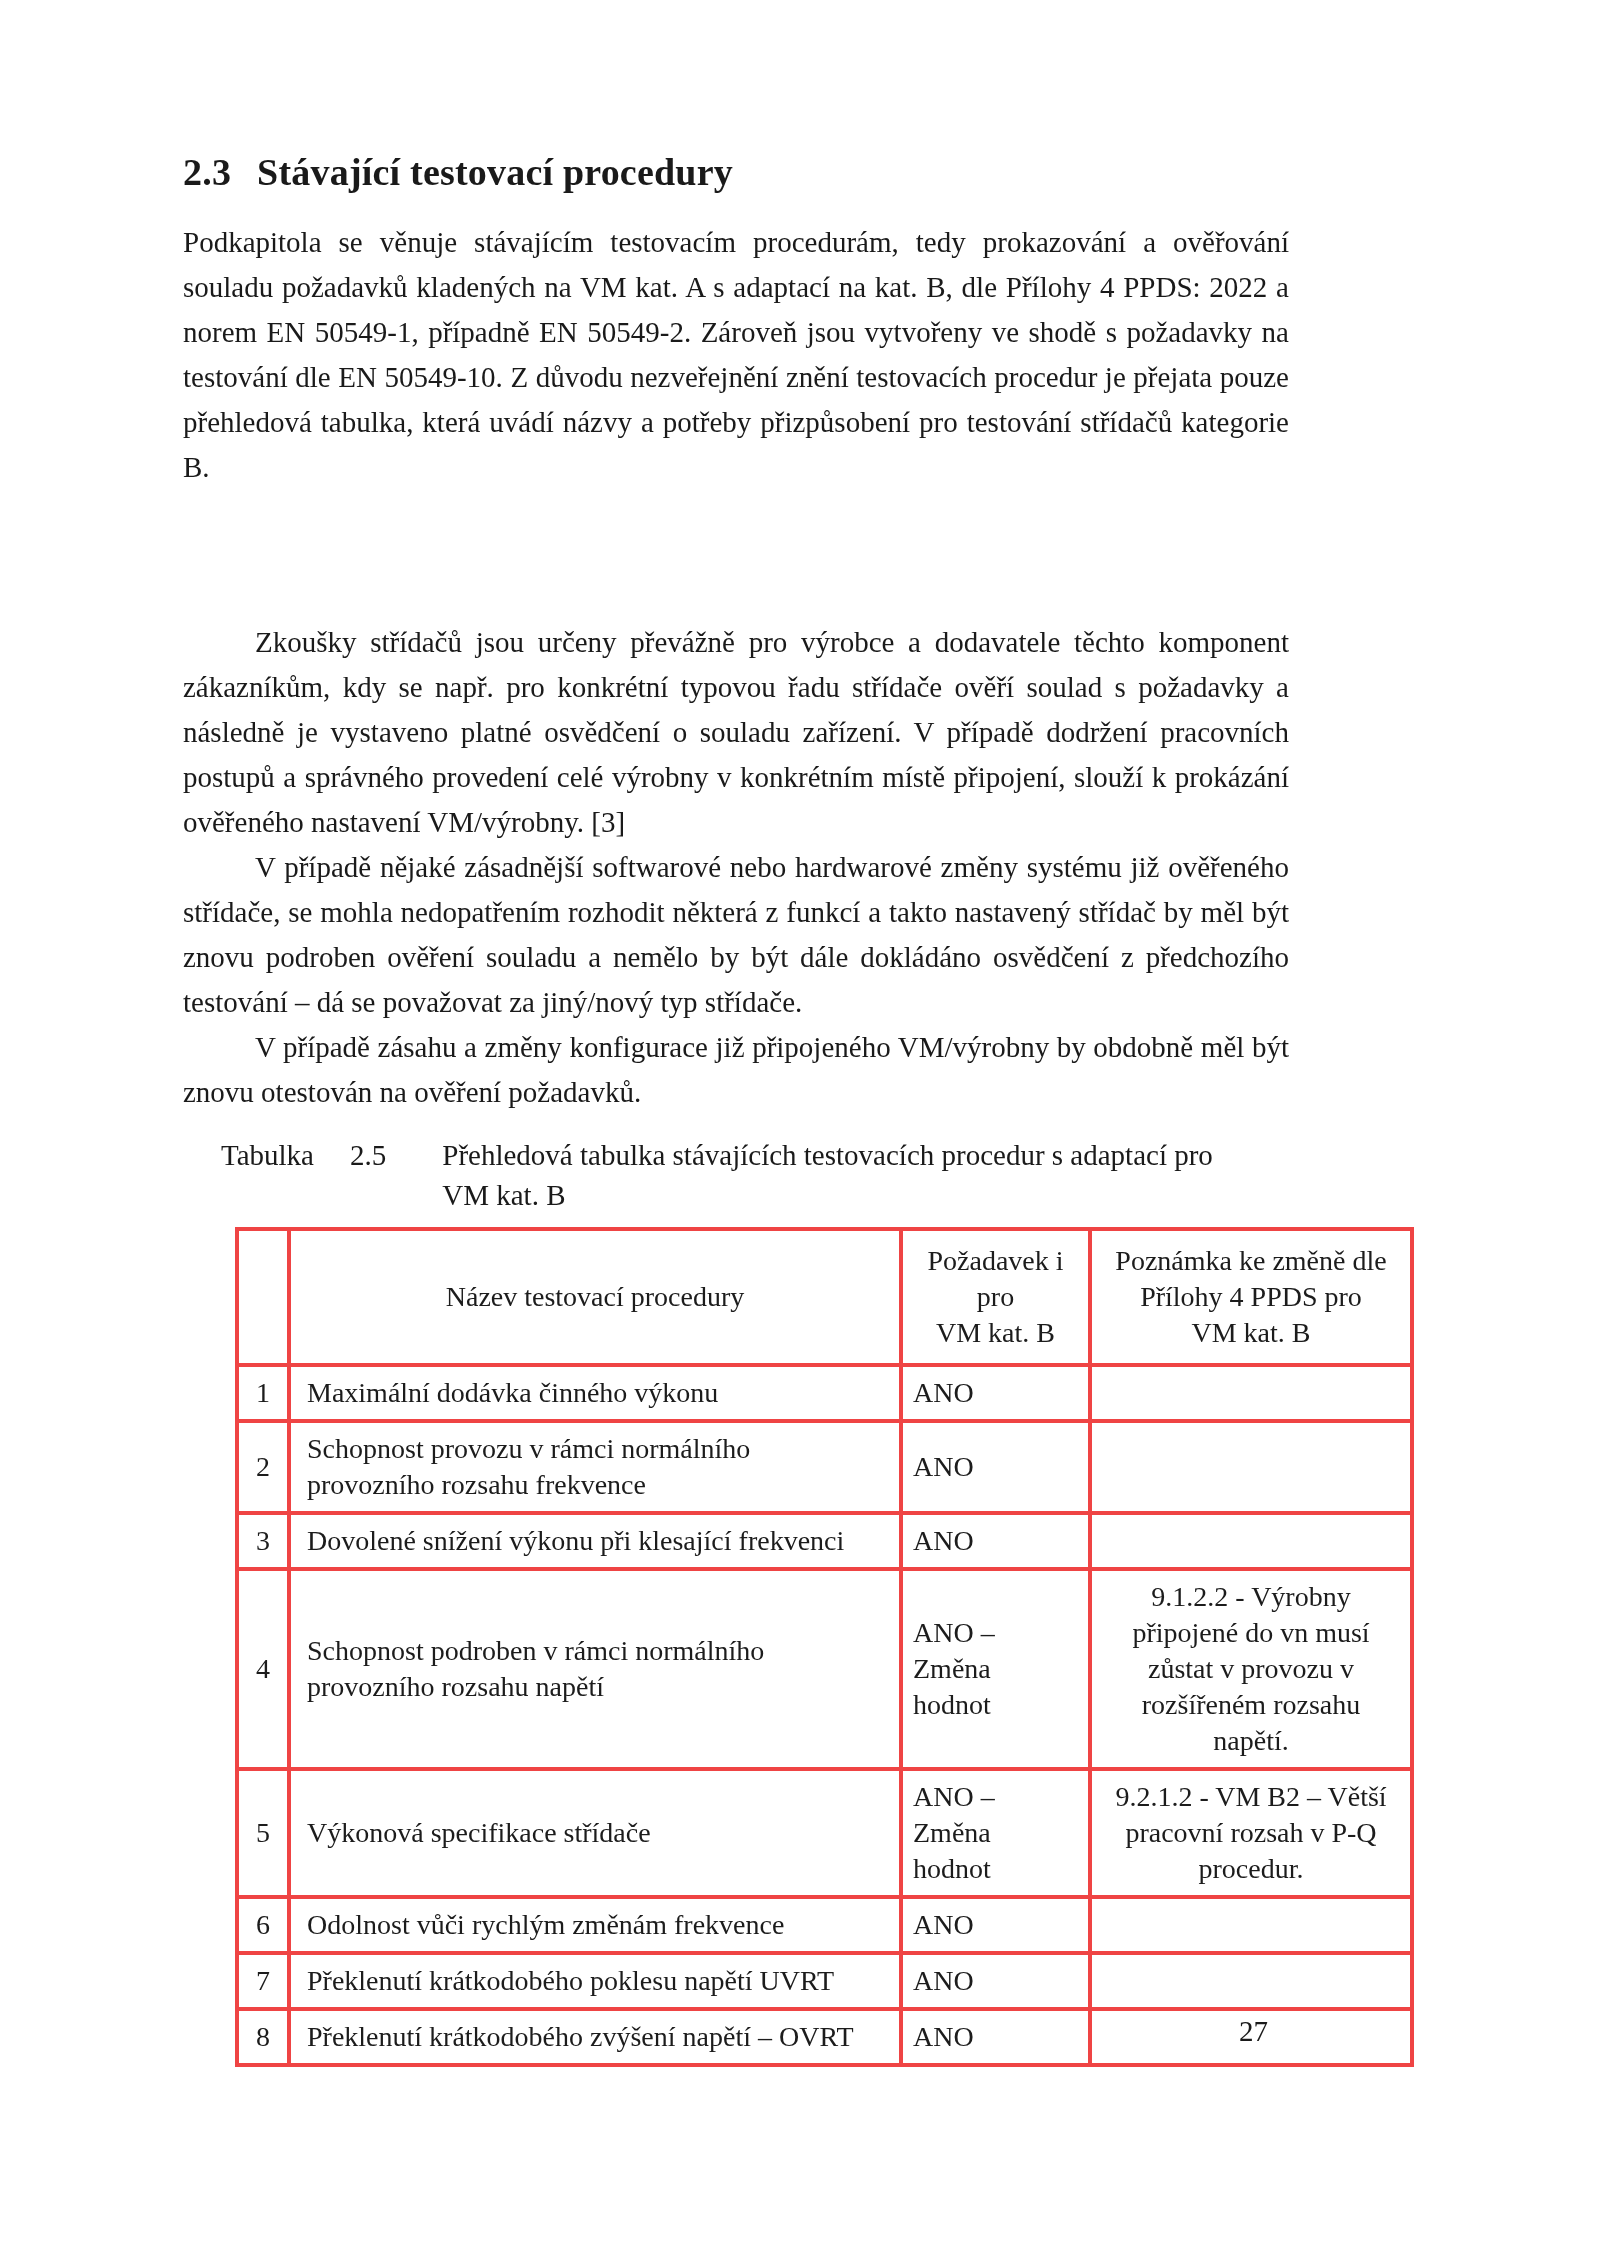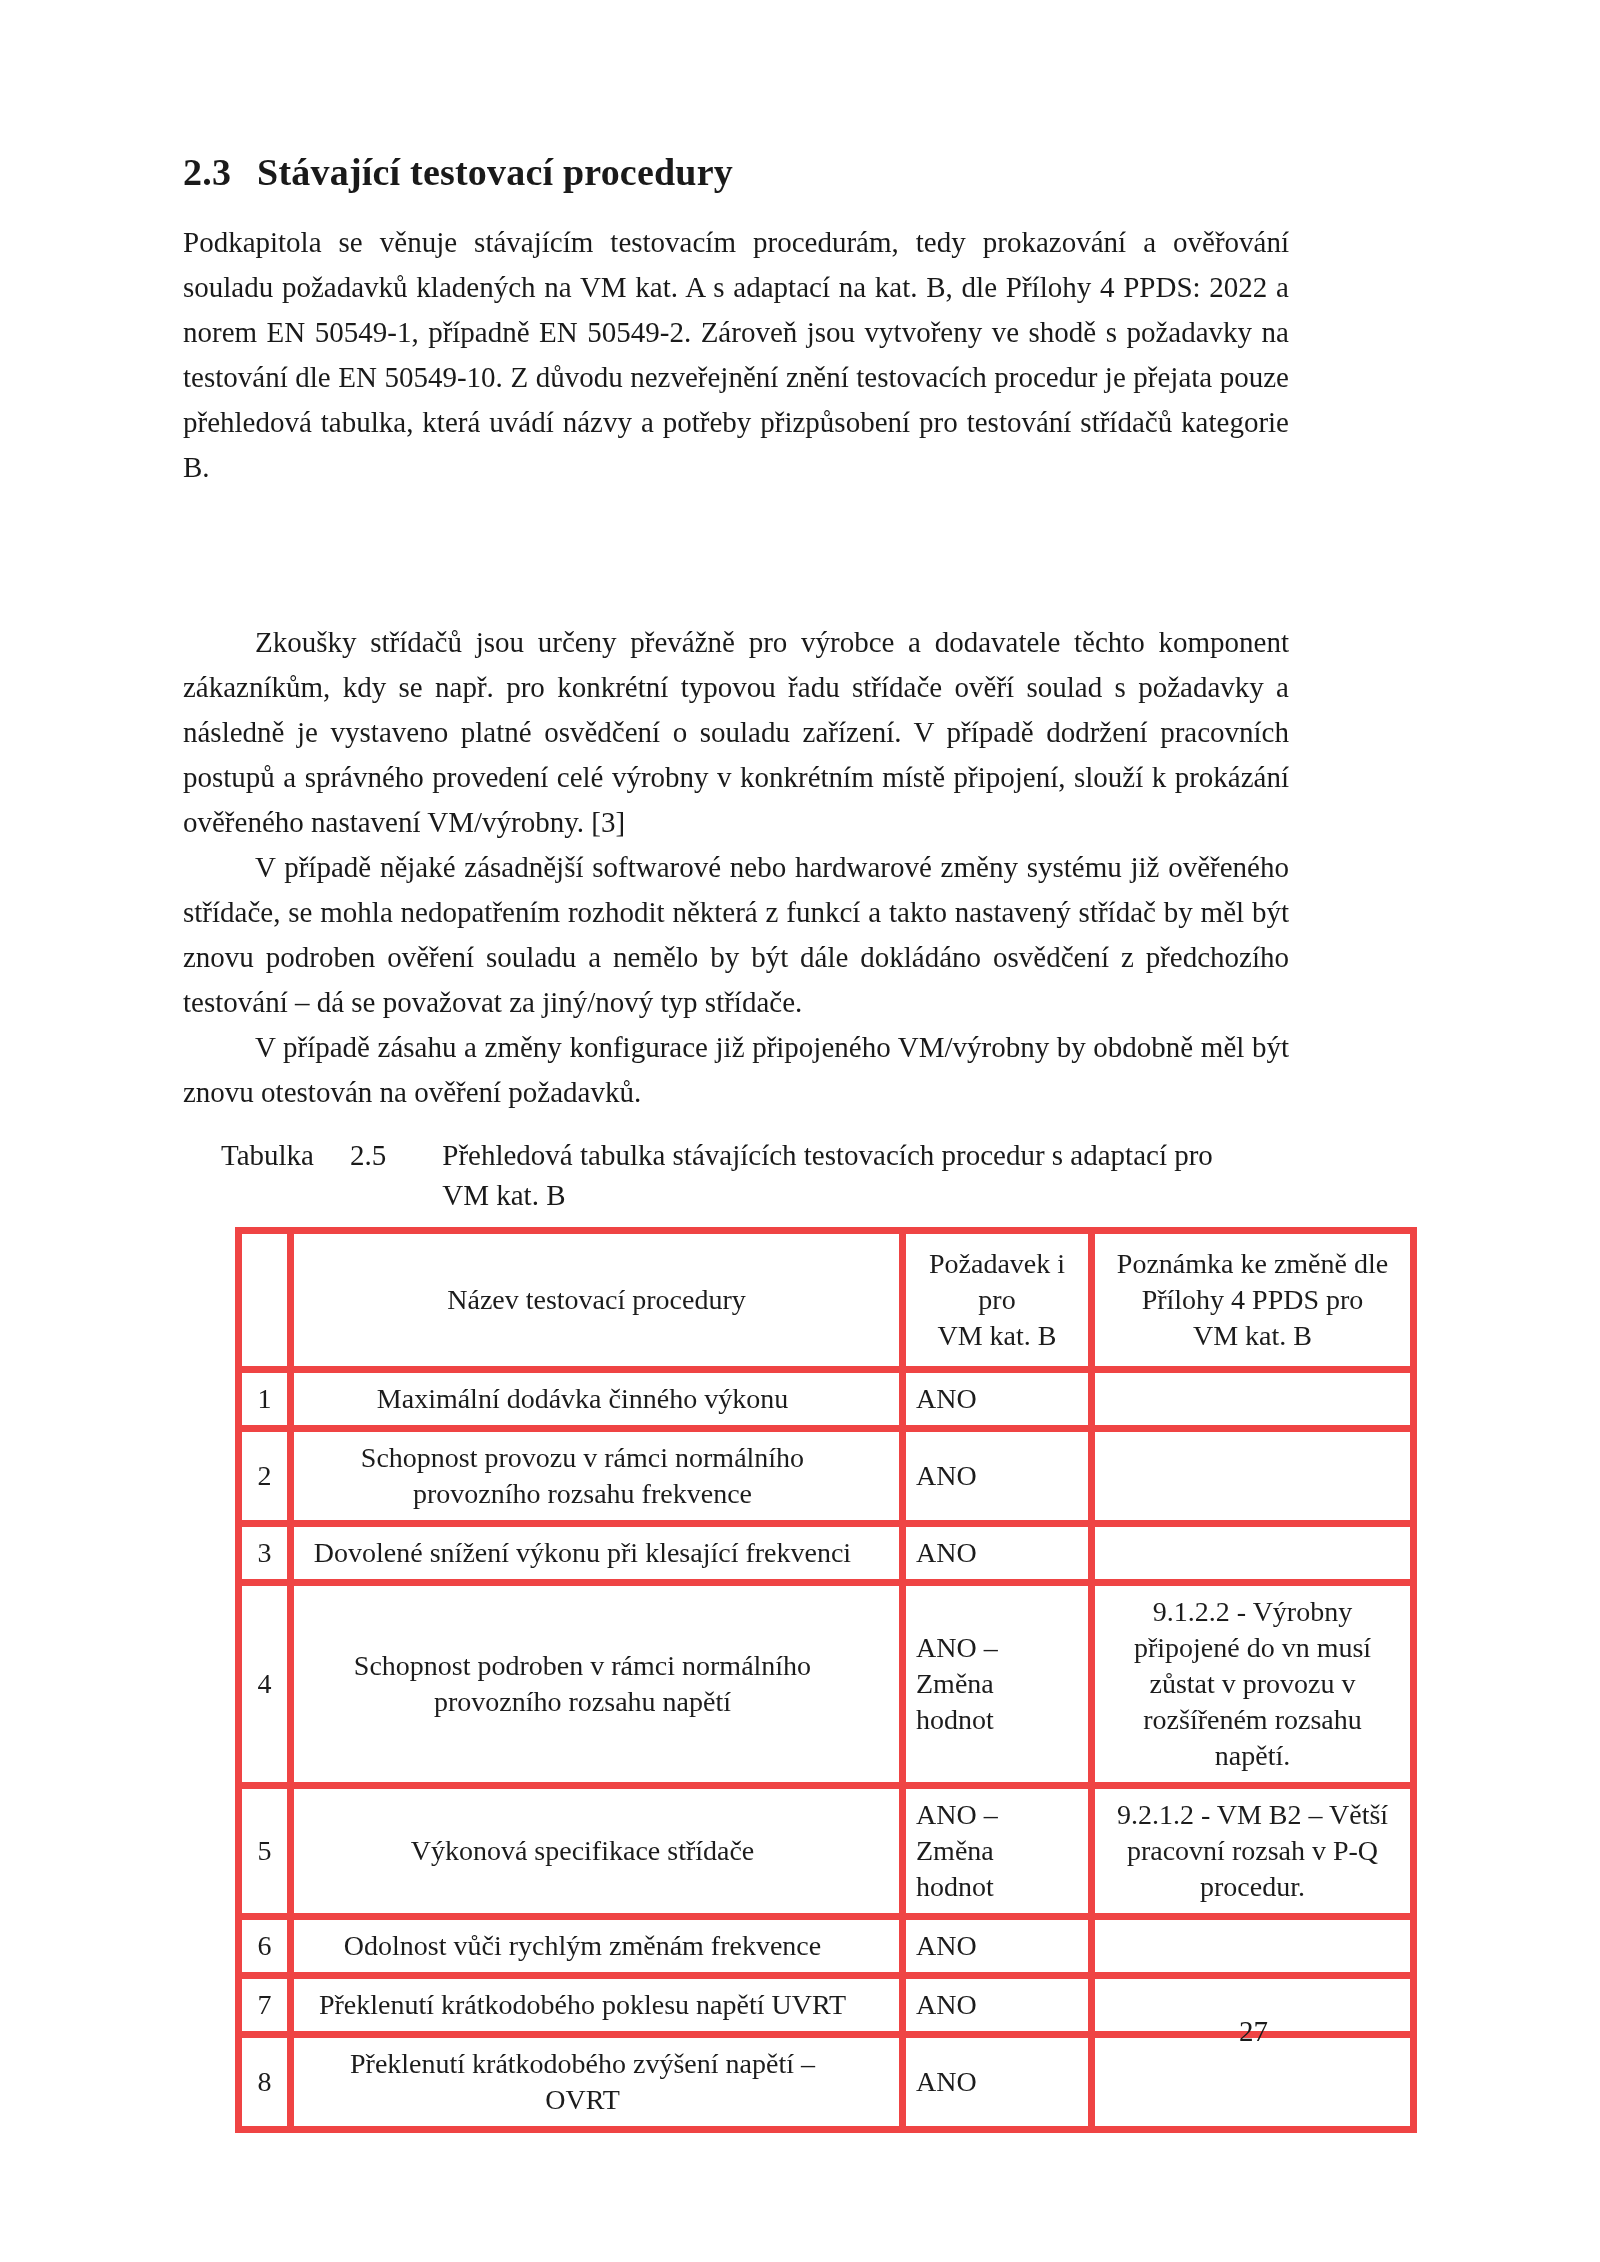--- a/index.html
+++ b/index.html
@@ -45,32 +45,32 @@
   table.proc-table {
     border-collapse: collapse;
     margin: 12px 0 0 52px;
     width: 1175px;
     table-layout: fixed;
     font-size: 28px;
     line-height: 36px;
     color: #1c1c1c;
   }
   .proc-table th, .proc-table td {
-    border: 7px solid #ef4444;
+    border: 4px solid #ef4444;
     vertical-align: middle;
     font-weight: normal;
   }
   .proc-table col.c-num  { width: 52px; }
   .proc-table col.c-name { width: 612px; }
   .proc-table col.c-req  { width: 189px; }
   .proc-table col.c-note { width: 322px; }
   .proc-table th { text-align: center; padding: 12px 8px; }
   .proc-table td { padding: 8px 8px; }
   .proc-table td.col-num { text-align: center; }
-  .proc-table td.col-name { text-align: center; padding-left: 16px; padding-right: 44px; }
+  .proc-table td.col-name { text-align: left; padding-left: 16px; padding-right: 44px; }
   .proc-table td.col-req { text-align: left; padding-left: 10px; padding-right: 26px; }
   .proc-table td.col-note { text-align: center; padding-left: 10px; padding-right: 10px; }
   .page-number {
     position: absolute;
     top: 2015px;
     right: 204px;
     font-size: 29px;
   }
 </style>
 </head>

